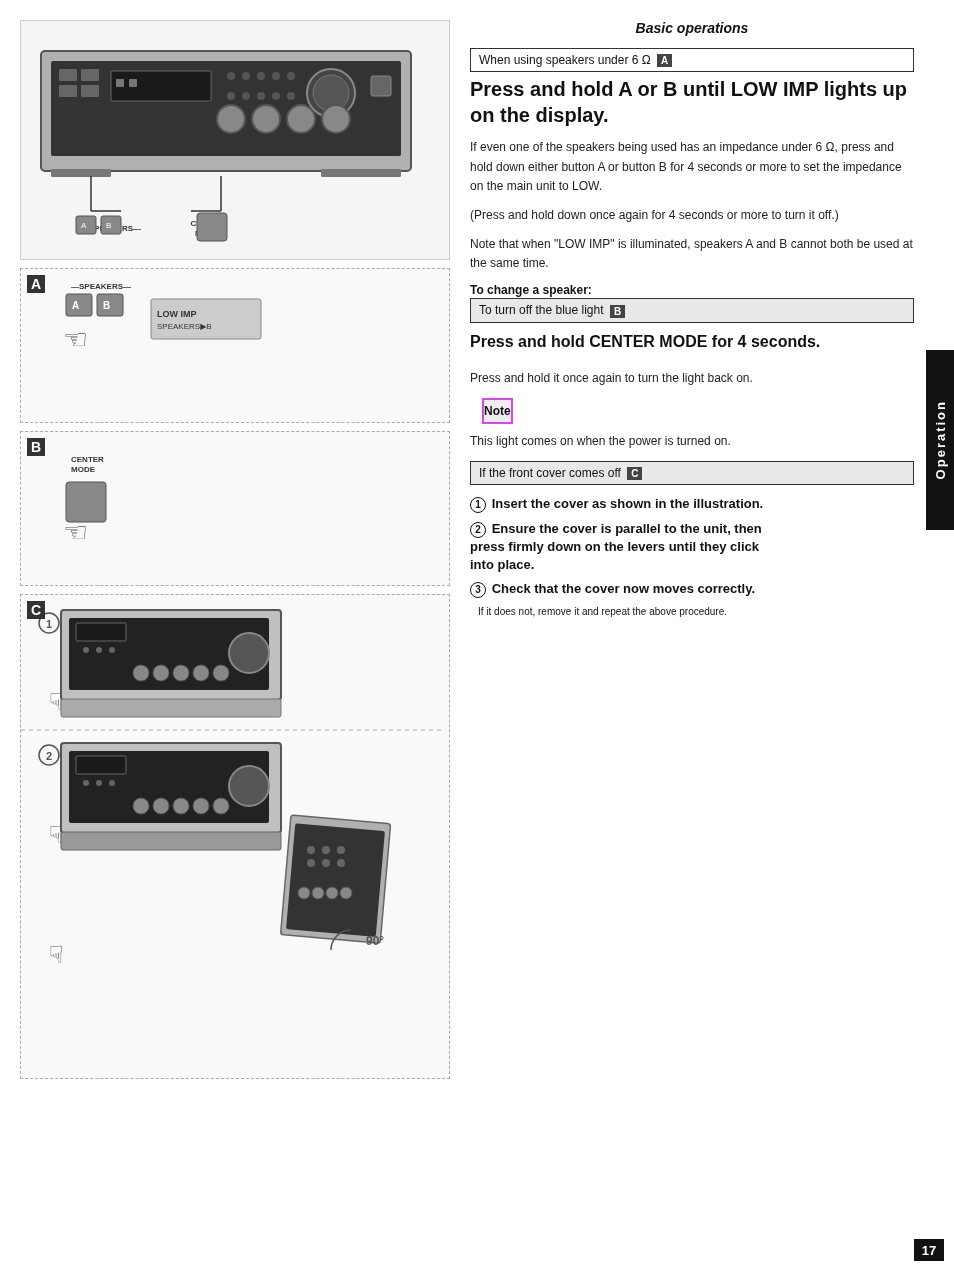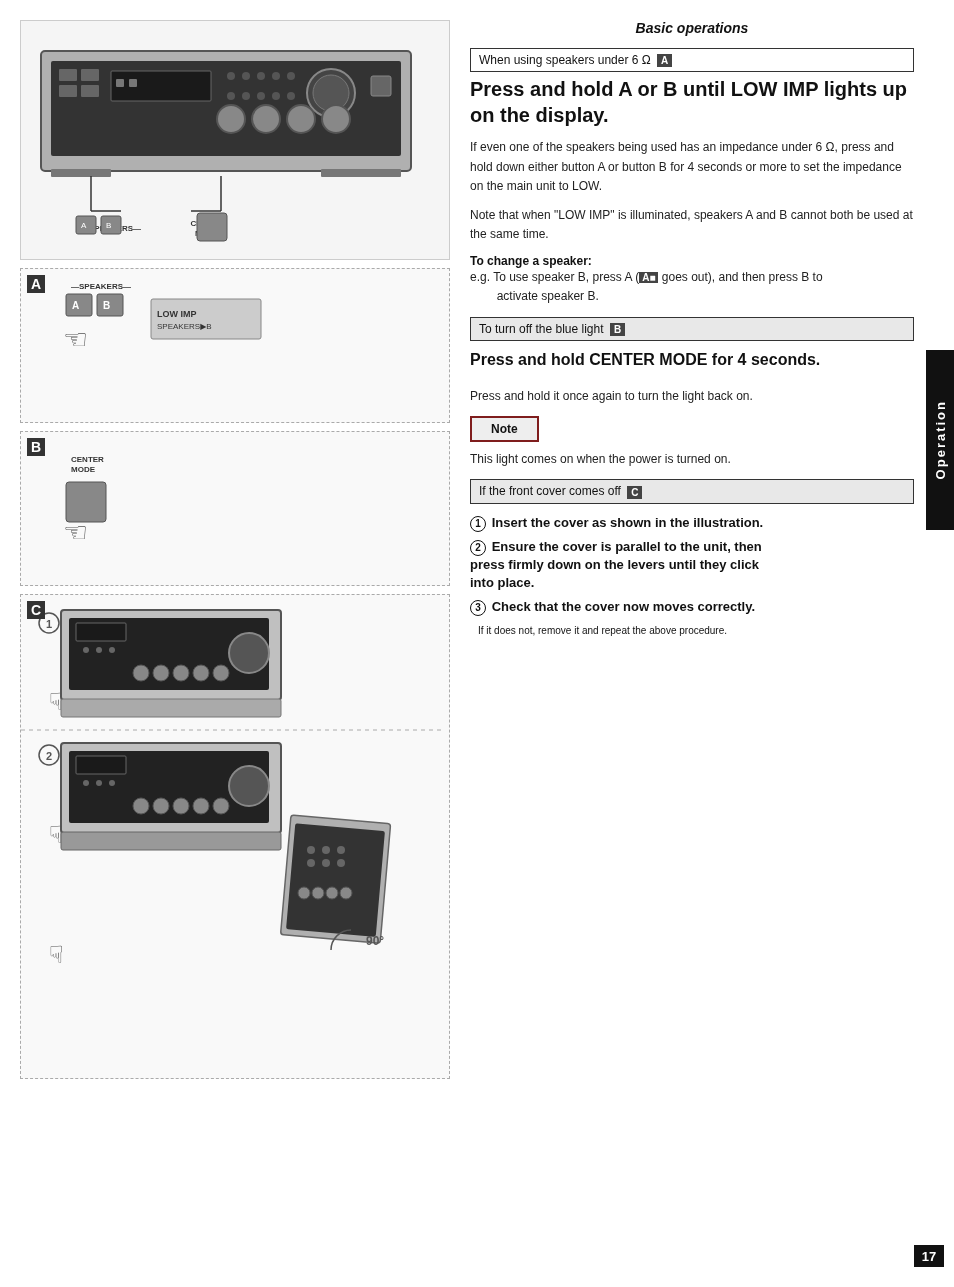--- a/index.html
+++ b/index.html
@@ -48,21 +48,21 @@
       color: #fff;
       font-size: 13px;
       font-weight: bold;
       writing-mode: vertical-rl;
       transform: rotate(180deg);
       letter-spacing: 2px;
     }
     
     .page-number {
       position: absolute;
-      bottom: 20px;
+      bottom: 26px;
       right: 10px;
       background: #111;
       color: #fff;
       width: 30px;
       height: 22px;
       display: flex;
       align-items: center;
       justify-content: center;
       font-weight: bold;
       font-size: 13px;
@@ -158,27 +158,28 @@
       font-size: 12px;
       line-height: 1.6;
       margin-bottom: 10px;
       color: #222;
     }
     .bold-label {
       font-weight: bold;
       font-size: 12px;
     }
     .note-box {
-      border: 2px solid #7f1d1d;
-      padding: 4px 19px;
+      border: 2px solid #d946ef;
+      padding: 4px 0;
       display: inline-block;
       font-weight: bold;
       font-size: 12px;
       margin-bottom: 4px;
       background: #eee;
+      margin-left: 12px;
     }
     .section-heading {
       font-size: 16px;
       font-weight: bold;
       margin-bottom: 18px;
       margin-top: 10px;
     }
     .numbered-item {
       font-size: 13px;
       font-weight: bold;
@@ -404,24 +405,24 @@
     <div class="section-title">Basic operations</div>
 
     <div class="box-header">
       <span>When using speakers under 6 Ω </span>
       <span class="badge-box">A</span>
     </div>
 
     <div class="main-heading">Press and hold A or B until LOW IMP lights up on the display.</div>
 
     <p class="body-text">If even one of the speakers being used has an impedance under 6 Ω, press and hold down either button A or button B for 4 seconds or more to set the impedance on the main unit to LOW.</p>
+    <p class="body-text">(Press and hold down once again for 4 seconds or more to turn it off.)</p>
     <p class="body-text">Note that when "LOW IMP" is illuminated, speakers A and B cannot both be used at the same time.</p>
 
     <p class="bold-label">To change a speaker:</p>
-    <p class="body-text">e.g. To use speaker B, press A (<span style="background:#444;color:#fff;font-size:10px;padding:0 3px;font-weight:bold;">A■</span> goes out), and then press B to<br>&nbsp;&nbsp;&nbsp;&nbsp;&nbsp;&nbsp;&nbsp;&nbsp;activate speaker B.</p>
 
     <div class="box-header-dark" style="margin-top:1px;">
       <span>To turn off the blue light </span>
       <span class="badge-box">B</span>
     </div>
 
     <div class="section-heading">Press and hold CENTER MODE for 4 seconds.</div>
 
     <p class="body-text">Press and hold it once again to turn the light back on.</p>
 

